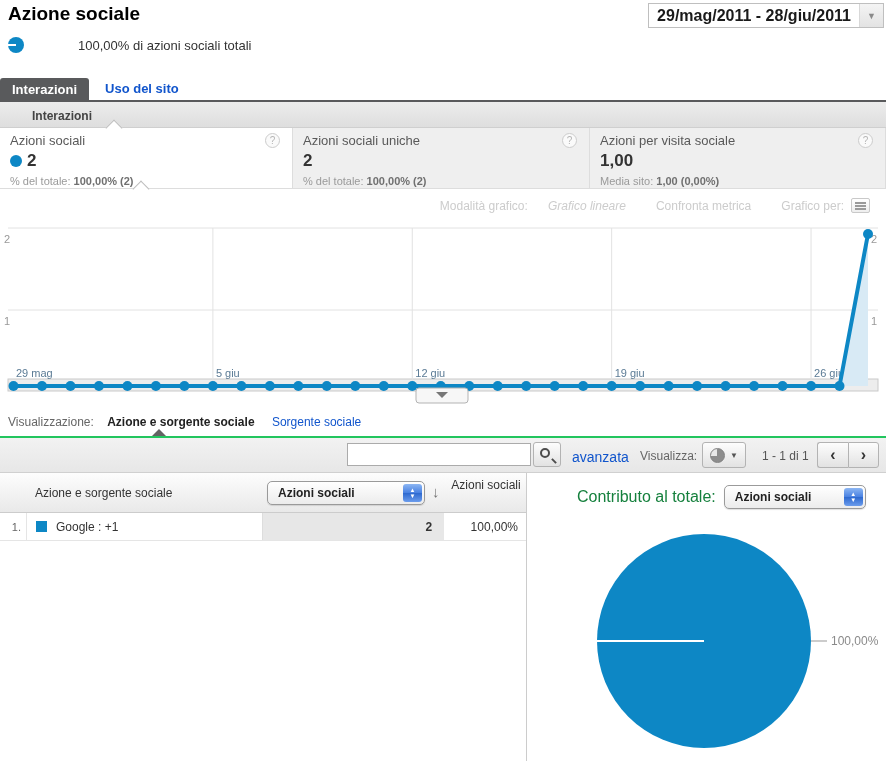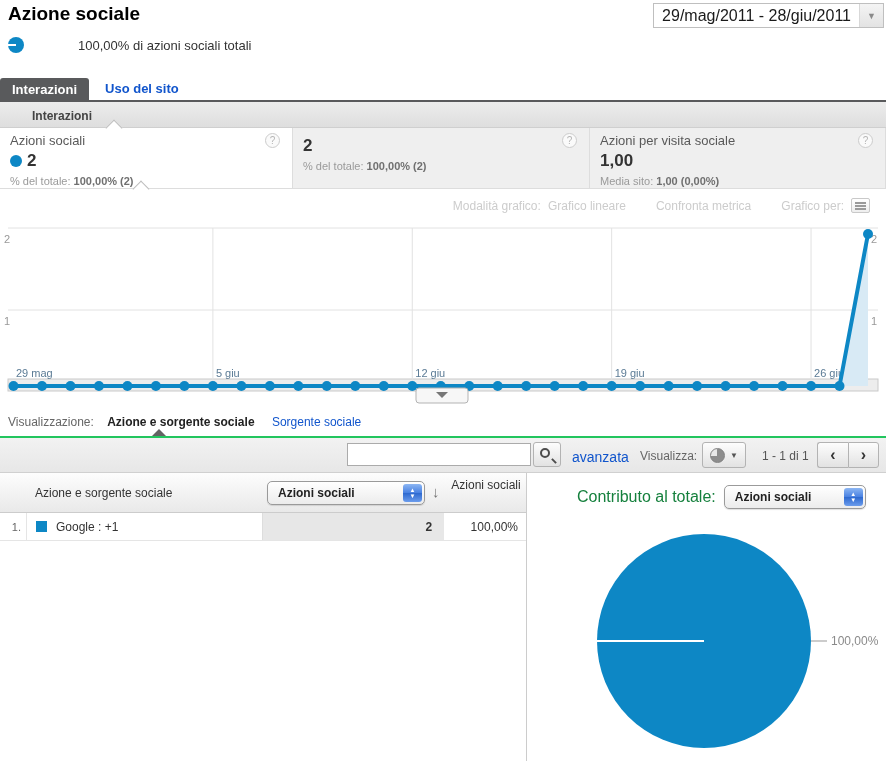--- a/index.html
+++ b/index.html
@@ -5,21 +5,21 @@
   * { box-sizing: border-box; margin: 0; padding: 0; }
   html,body { width:886px; height:761px; background:#fff; overflow:hidden;
     font-family:"Liberation Sans", sans-serif; -webkit-font-smoothing:antialiased; }
   .page { position:relative; width:886px; height:665px; }
 
   
   .hdr { position:relative; height:78px; }
   .hdr h1 { position:absolute; left:8px; top:3px; font-size:19px; font-weight:bold; color:#000; }
   .date-sel { position:absolute; right:2px; top:3px; height:25px; display:flex; align-items:center;
     border:1px solid #bfbfbf; background:#fff; cursor:pointer; }
-  .date-sel .dtext { padding:0 8px; font-size:16px; color:#1a1a1a; }
+  .date-sel .dtext { padding:0 8px; font-size:16px; color:#1a1a1a;font-weight:bold; }
   .date-sel .darr { width:24px; height:100%; display:flex; align-items:center; justify-content:center;
     background:linear-gradient(#f4f4f4,#e3e3e3); border-left:1px solid #d8d8d8; color:#8a8a8a; font-size:9px; }
   .legend-row { position:absolute; left:8px; top:37px; display:flex; align-items:center;gap:44px; }
   .legend-dot { position:relative; width:16px; height:16px; border-radius:50%; background:var(--accent); margin-right:10px; }
   .legend-dot i { position:absolute; left:0; top:7px; width:8px; height:2px; background:#fff; }
   .legend-row span.t { font-size:13px; color:#333; }
 
   
   .tabs { height:24px; border-bottom:2px solid #595a5c; display:flex; align-items:flex-end; padding-left:0; }
   .tab-active { height:22px; line-height:23px; padding:0 12px; background:#595a5c; color:#fff;
@@ -43,21 +43,21 @@
   .card .cv .dot { width:12px; height:12px; border-radius:50%; background:var(--accent); margin-right:5px; }
   .card .cf { margin-top:4px; font-size:11px; color:#9a9a9a; }
   .card .cf b { color:#707070; }
   .help { position:absolute; right:12px; top:5px; width:15px; height:15px; border:1px solid #ccc; border-radius:50%;
     color:#b5b5b5; font-size:10px; line-height:13px; text-align:center; background:#fafafa; cursor:pointer; }
   .cards .caret-sq { left:135px; bottom:-7px; }
 
   
   .controls { height:33px; display:flex; align-items:center; justify-content:flex-end; padding-right:16px;
     font-size:12px; color:#ccc; }
-  .controls .gv { margin-left:7px; }
+  .controls .gv { margin-left:20px;font-style:italic; }
   .controls .gap { width:30px; }
   .gby-icon { margin-left:7px; width:19px; height:15px; border:1px solid #c9c9c9; border-radius:2px;
     background:linear-gradient(#fff,#eee); position:relative; cursor:pointer; }
   .gby-icon i { position:absolute; left:3px; right:3px; height:2px; background:#9a9a9a; }
   .gby-icon i:nth-child(1){top:3px;} .gby-icon i:nth-child(2){top:6px;} .gby-icon i:nth-child(3){top:9px;}
 
   .chart-wrap { position:relative; height:183px; }
 
   
   .vizrow { position:relative; height:33px; border-bottom:2px solid #22c55e; font-size:12px; padding:10px 0 0 8px; }
@@ -153,20 +153,21 @@
       <div class="ct">Azioni sociali</div>
       <div class="help">?</div>
       <div class="cv">
           <span class="dot"></span>
         <span>2</span>
         </div>
       <div class="cf"><span>% del totale:</span>
         <b>100,00% (2)</b></div>
     </div>
     <div class="card" style="width:297px">
+      <div class="ct">Azioni sociali uniche</div>
       <div class="help">?</div>
       <div class="cv">
           <span>2</span>
         </div>
       <div class="cf"><span>% del totale:</span>
         <b>100,00% (2)</b></div>
     </div>
     <div class="card" style="width:296px">
       <div class="ct">Azioni per visita sociale</div>
       <div class="help">?</div>

